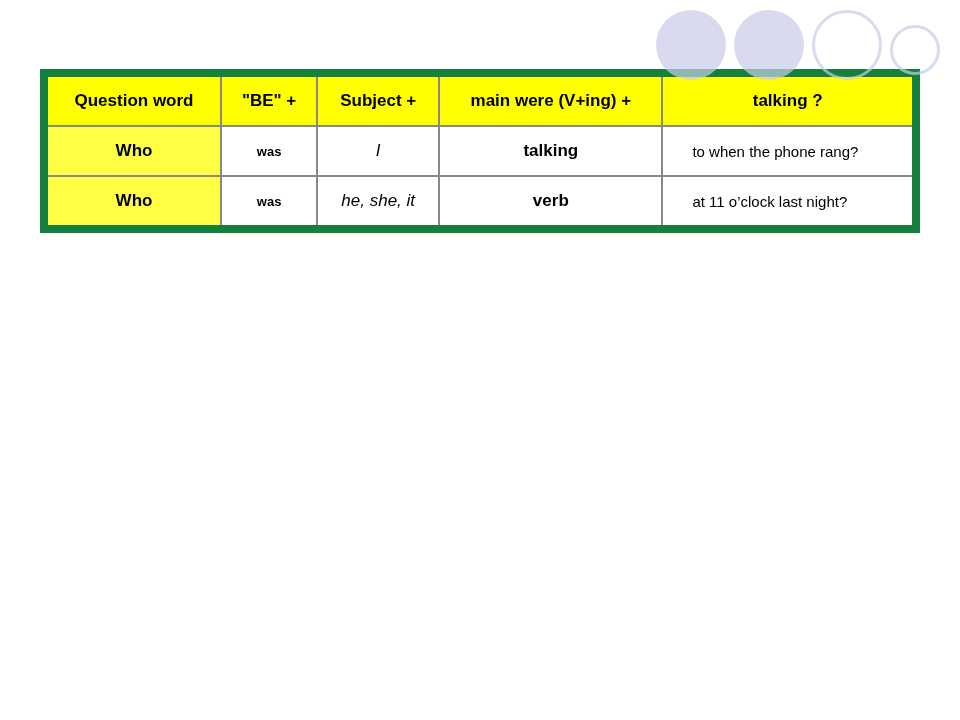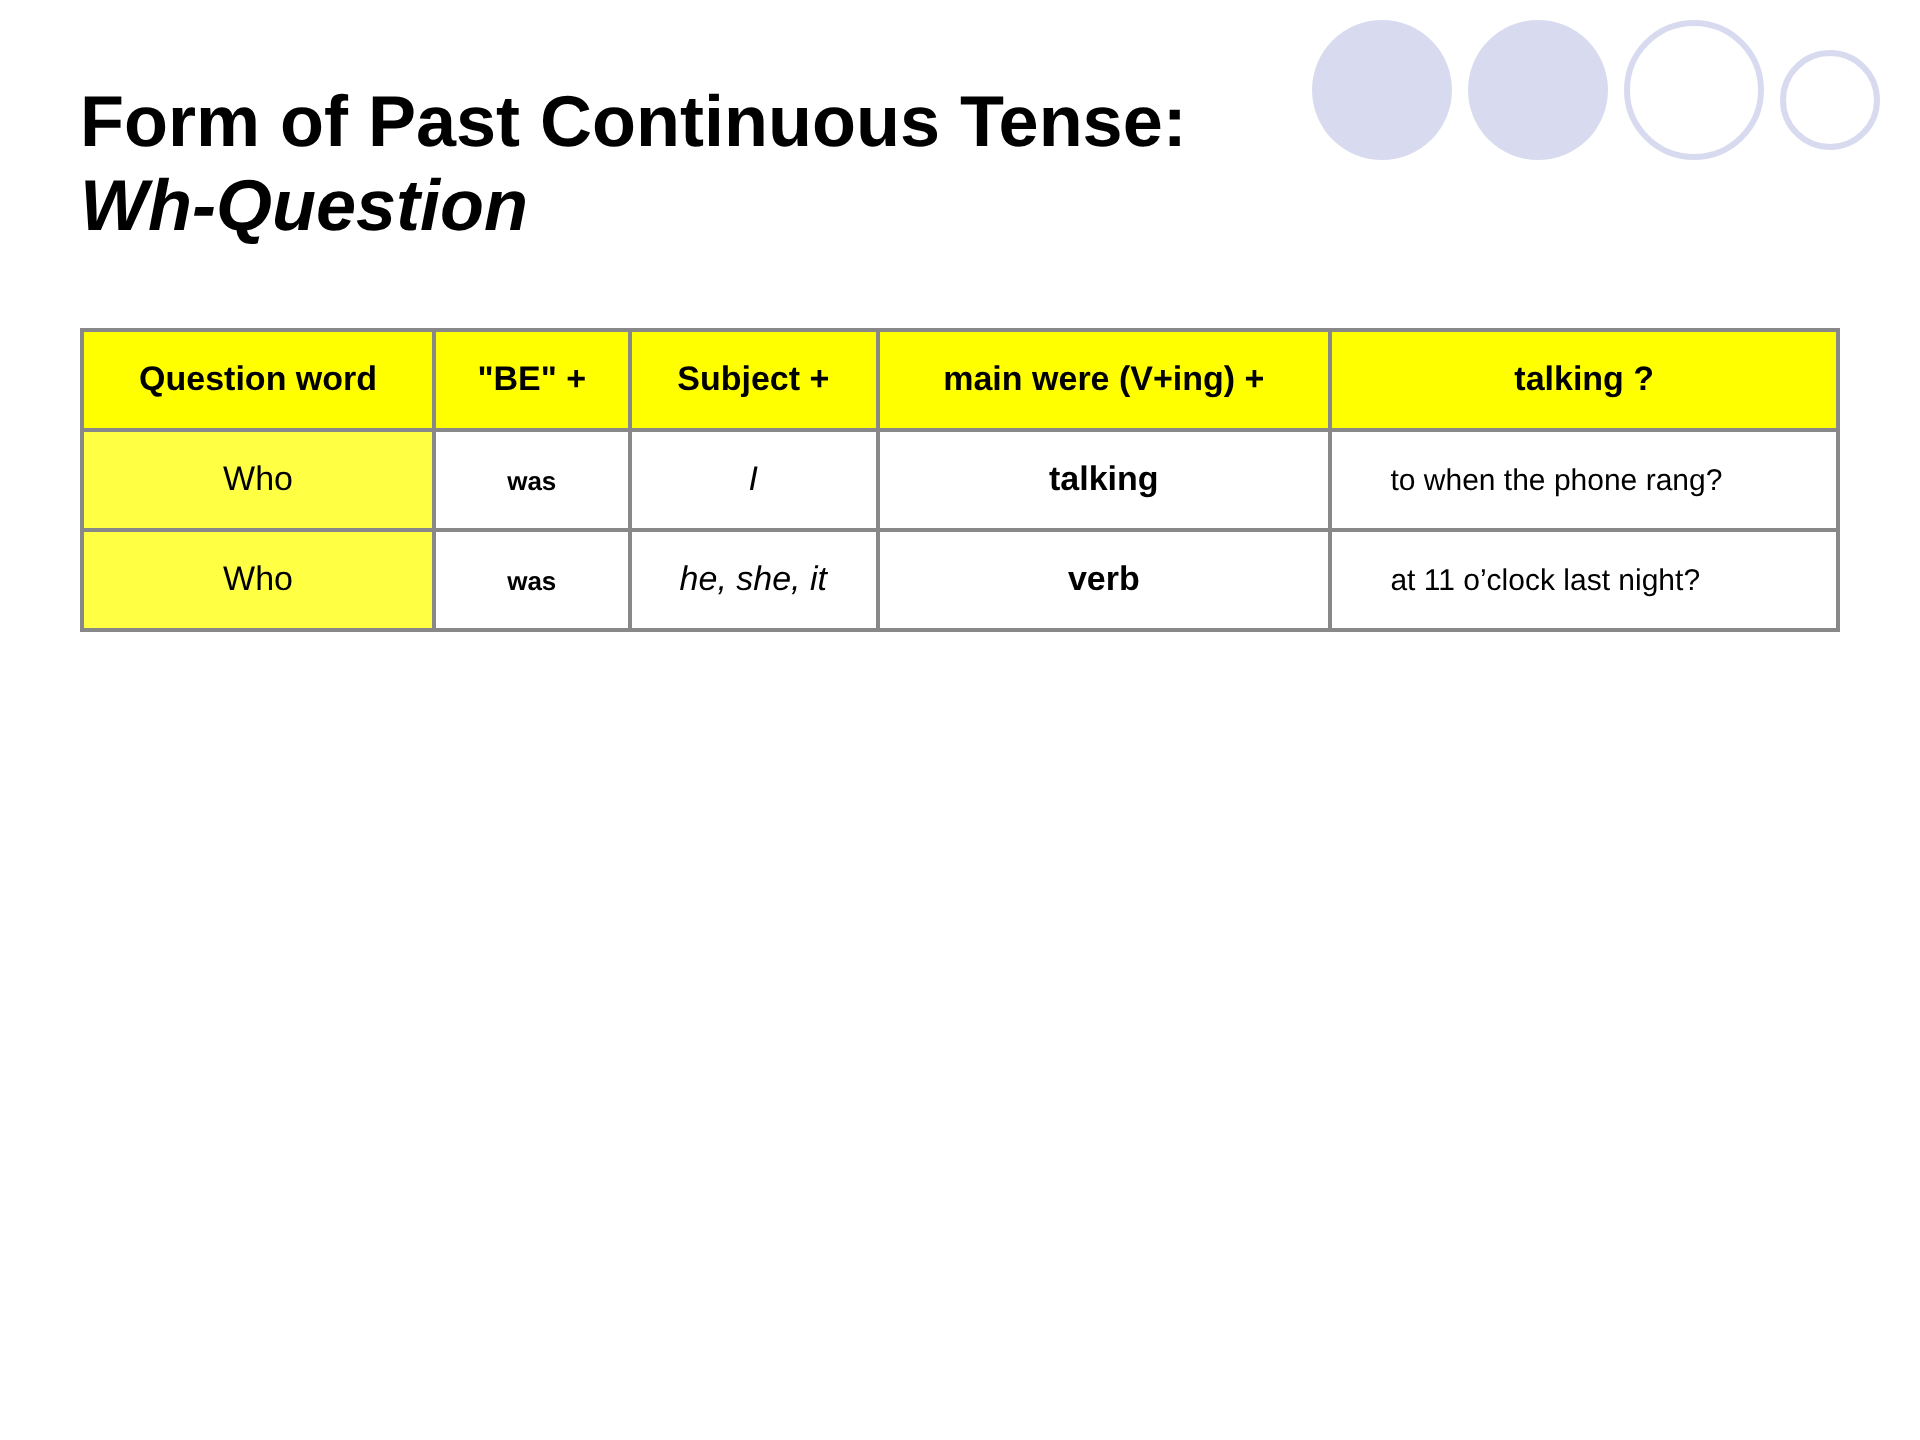--- a/index.html
+++ b/index.html
@@ -72,21 +72,22 @@
       font-weight: 900;
       color: #000000;
       font-style: italic;
       display: block;
     }
 
     
     .grammar-table {
       width: 100%;
       border-collapse: collapse;
-      border: 2px solid #15803d;
+      border: 8px solid #15803d;
+      margin-top: 39px;
     }
 
     .grammar-table th,
     .grammar-table td {
       border: 2px solid #888;
       padding: 14px 12px;
       text-align: center;
       vertical-align: middle;
     }
 
@@ -102,21 +103,21 @@
     .grammar-table tbody tr td {
       background-color: #ffffff;
       font-size: 16px;
       color: #000000;
     }
 
     
     .grammar-table tbody tr td:first-child {
       background-color: #ffff44;
       font-size: 17px;
-      font-weight: normal;
+      font-weight: bold;
     }
 
     
     .grammar-table tbody tr td:nth-child(2) {
       font-weight: bold;
       font-size: 13px;
     }
 
     
     .grammar-table tbody tr td:nth-child(4) {
@@ -157,24 +158,20 @@
 
 <div class="page-container">
 
   <div class="decorative-circles">
     <div class="circle"></div>
     <div class="circle"></div>
     <div class="circle outline"></div>
     <div class="circle outline small"></div>
   </div>
 
-  <div class="title-block">
-    <span class="title-line1">Form of Past Continuous Tense:</span>
-    <span class="title-line2">Wh-Question</span>
-  </div>
 
   <table class="grammar-table">
     <thead>
       <tr>
         <th class="header-question-word">
           <span>Question word</span>
         </th>
         <th>
           <span>"BE" +</span>
         </th>

